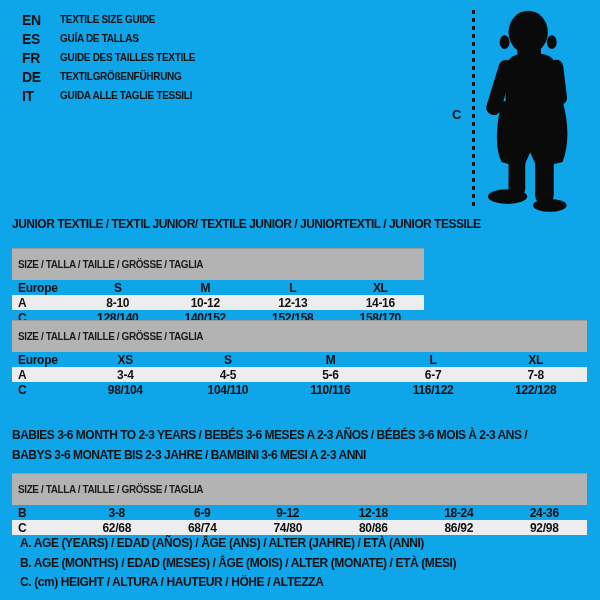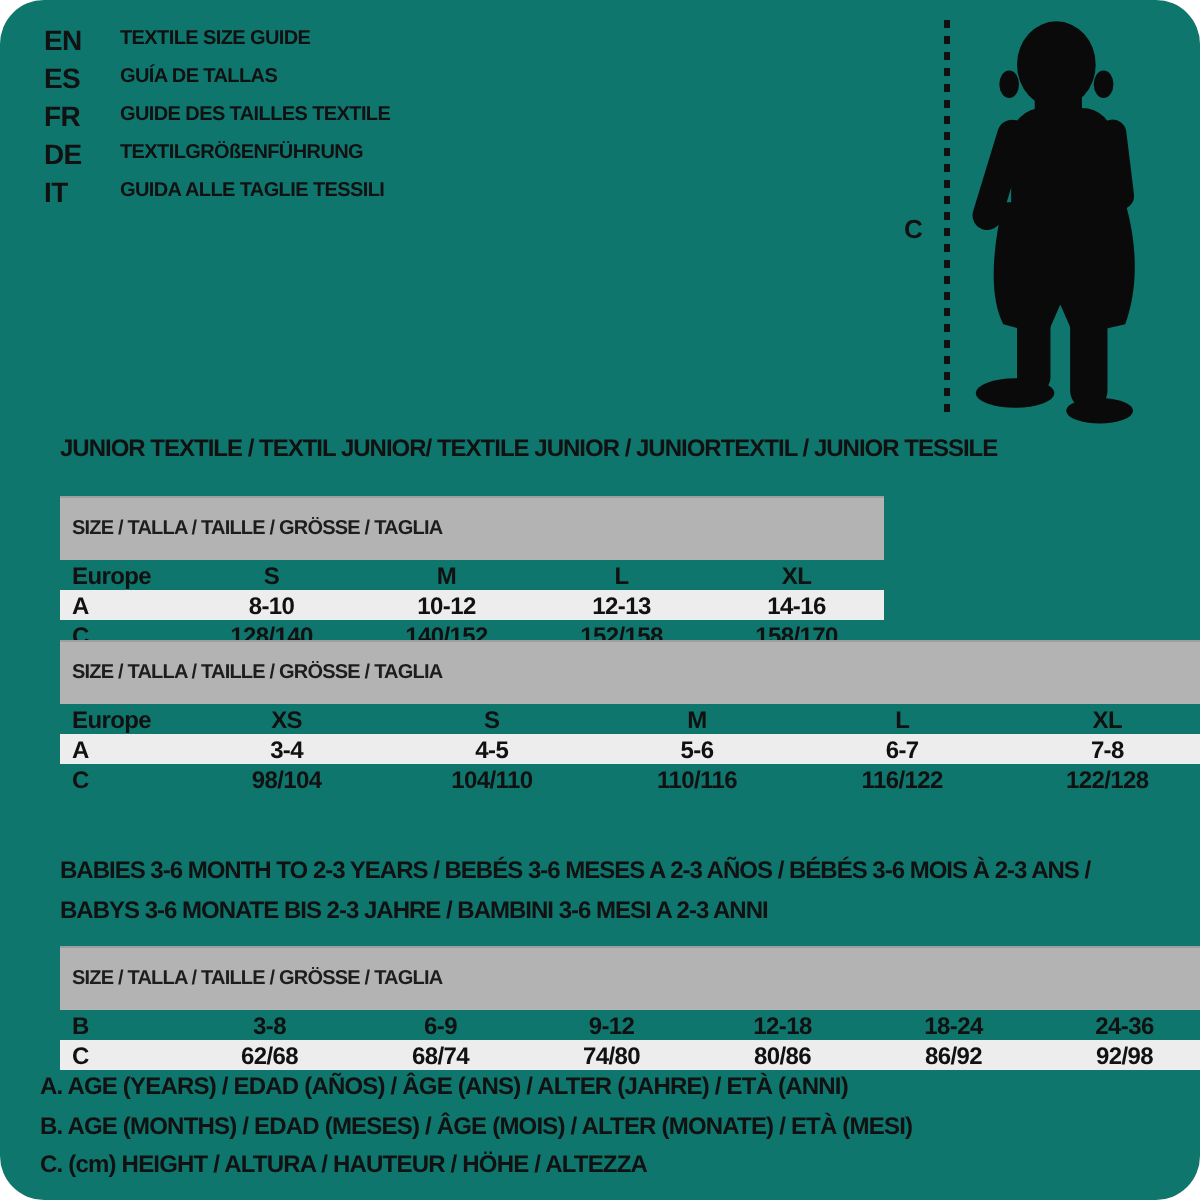--- a/index.html
+++ b/index.html
@@ -1,32 +1,32 @@
 <!DOCTYPE html>
 <html><head>
 <meta charset="utf-8">
 <style>
   * { margin:0; padding:0; box-sizing:border-box; }
   html,body { background:#fff; }
   .page {
-    position:relative; width:600px; height:600px; background:#0f766e;
-    font-family:"Liberation Sans", sans-serif; color:#111; overflow:hidden;border-radius:22px;
+    position:relative; width:600px; height:600px; background:#0ea5e9;
+    font-family:"Liberation Sans", sans-serif; color:#111; overflow:hidden;
   }
   
   .lang-list { position:absolute; left:22px; top:10px; }
   .lang-row { display:flex; height:19px; align-items:center; }
   .lang-code { width:38px; font-size:14px; font-weight:700; letter-spacing:-0.3px; }
   .lang-title { font-size:10px; font-weight:700; letter-spacing:-0.3px; white-space:nowrap; }
   
   .measure-line { position:absolute; left:472px; top:10px; width:3px; height:196px;
     background:repeating-linear-gradient(to bottom, #111 0 4px, transparent 4px 8px); }
   .c-label { position:absolute; left:452px; top:107px; font-size:13px; font-weight:700; }
   .baby-svg { position:absolute; left:480px; top:6px; width:118px; height:208px; }
   
-  .tbl { position:absolute; left:30px; }
+  .tbl { position:absolute; left:12px; }
   .tbl1 { top:217px; width:412px; }
   .tbl2 { top:320px; width:575px; }
   .tbl3 { top:425px; width:575px; }
   .tbl-title { font-size:12px; font-weight:700; letter-spacing:-0.5px; white-space:nowrap; margin-bottom:17px; }
   .tbl2 .tbl-title { margin-bottom:14px; }
   .tbl3 .tbl-title { line-height:20px; margin-bottom:8px; white-space:normal; }
   .tbl-title sub { font-size:8px; vertical-align:-2px; }
   .size-bar { height:32px; background:#b3b3b3; border-top:1px solid #9e9e9e;
     display:flex; align-items:center; padding-left:6px;
     font-size:10px; font-weight:700; letter-spacing:-0.4px; color:#1d1d1d; }

